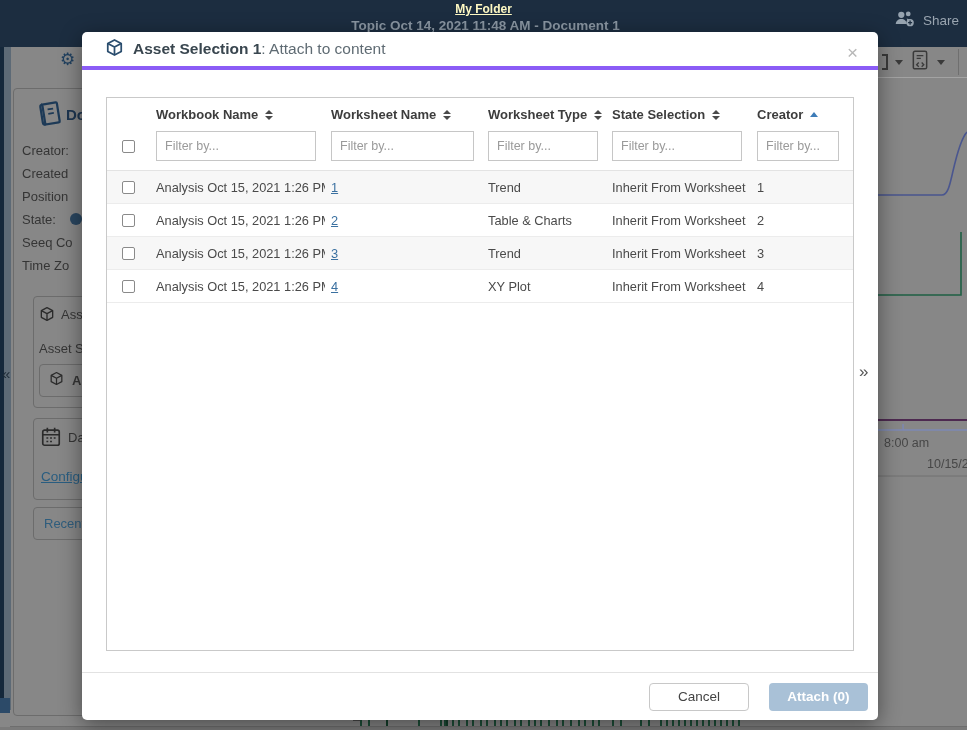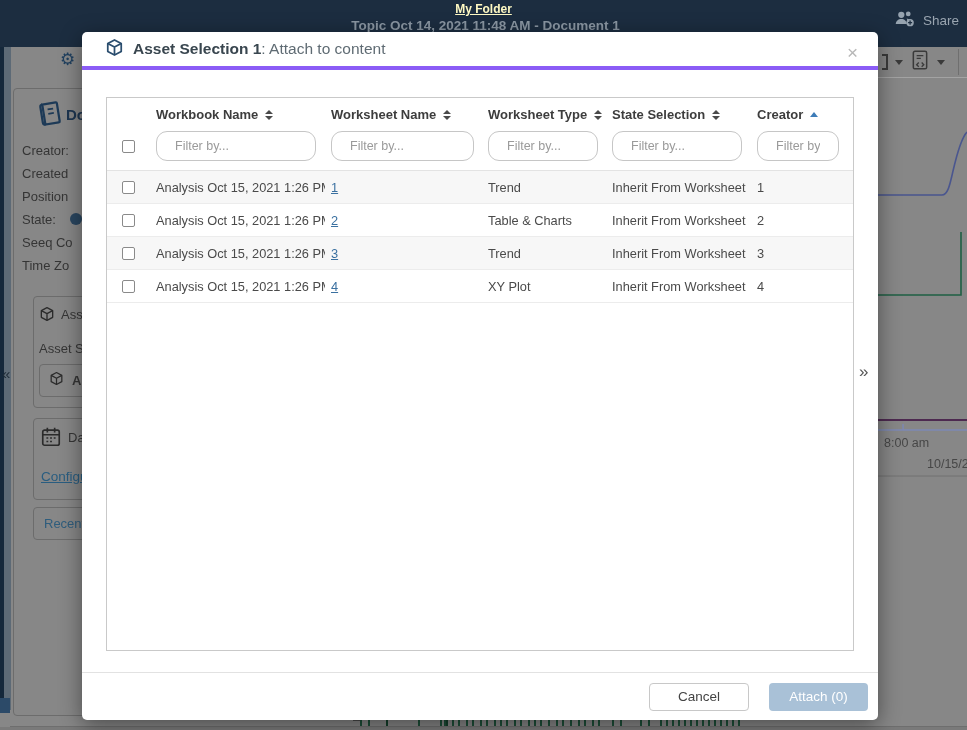--- a/index.html
+++ b/index.html
@@ -49,37 +49,37 @@
   .table-wrap { position:absolute; left:24px; top:65px; width:748px; height:554px; border:1px solid #c9c9c9; background:#fff; overflow:hidden; }
   .grid-row { display:grid; grid-template-columns:43px 175px 157px 124px 145px 1fr; align-items:center; }
   .th-row { height:33px; }
   .th { font-size:13px; font-weight:bold; color:#3d3d3d; padding-left:6px; display:flex; align-items:center; cursor:pointer; }
   .sort-icon { display:inline-flex; flex-direction:column; gap:2px; margin-left:7px; }
   .tri-up { width:0; height:0; border-left:4px solid transparent; border-right:4px solid transparent; border-bottom:4px solid #4a4a4a; }
   .tri-down { width:0; height:0; border-left:4px solid transparent; border-right:4px solid transparent; border-top:4px solid #4a4a4a; }
   .tri-up.active { border-bottom:5px solid #3d7cb8; }
   .tf-row { height:39px; align-items:start; }
   .tf-row .cell { padding-left:6px; }
-  .filter-input { width:100%; height:30px; border:1px solid #c6c6c6; border-radius:11px; font-size:12.5px; padding:0 18px; color:#444; font-family:inherit; background:#fff; }
+  .filter-input { width:100%; height:30px; border:1px solid #c6c6c6; border-radius:0; font-size:12.5px; padding:0 8px; color:#444; font-family:inherit; background:#fff; }
   .filter-input::placeholder { color:#9a9a9a; }
   .w160{max-width:160px}.w143{max-width:143px}.w110{max-width:110px}.w130{max-width:130px}.w82{max-width:82px}
   .cb { appearance:none; -webkit-appearance:none; width:13px; height:13px; border:1px solid #8a8a8a; border-radius:2px; background:#fff; margin:0 auto; display:block; cursor:pointer; }
   .cb-head { margin-top:9px; }
   .rows { border-top:1px solid #e3e3e3; }
   .tr { height:33px; font-size:12.8px; color:#4a4a4a; border-bottom:1px solid #ececec; cursor:pointer; }
   .tr.stripe { background:#f7f7f7; }
   .tr .cell { padding-left:6px; white-space:nowrap; overflow:hidden; }
   .ws-link { color:#3a70a0; text-decoration:underline; cursor:pointer; }
 
   .expand-chev { position:absolute; left:777px; top:330px; font-size:17px; color:#555; cursor:pointer; }
 
   .modal-footer { position:absolute; left:0; right:0; bottom:0; height:48px; border-top:1px solid #e2e2e2; display:flex; align-items:center; justify-content:flex-end; gap:20px; padding-right:10px; }
   .btn { height:28px; border-radius:4px; font-size:13.5px; font-family:inherit; cursor:pointer; }
   .btn-cancel { width:100px; background:#fff; border:1px solid #c8c8c8; color:#444; }
-  .btn-attach { width:99px; background:#a9c1d7; border:none; color:#fff; font-weight:normal; }
+  .btn-attach { width:99px; background:#a9c1d7; border:none; color:#fff; font-weight:bold; }
 </style>
 </head>
 <body>
 
 <div class="topbar">
   <div class="folder-link">My Folder</div>
   <div class="doc-title">Topic Oct 14, 2021 11:48 AM - Document 1</div>
   <div class="share-btn">
     <span>
       <svg width="24" height="19" viewBox="0 0 26 20">

